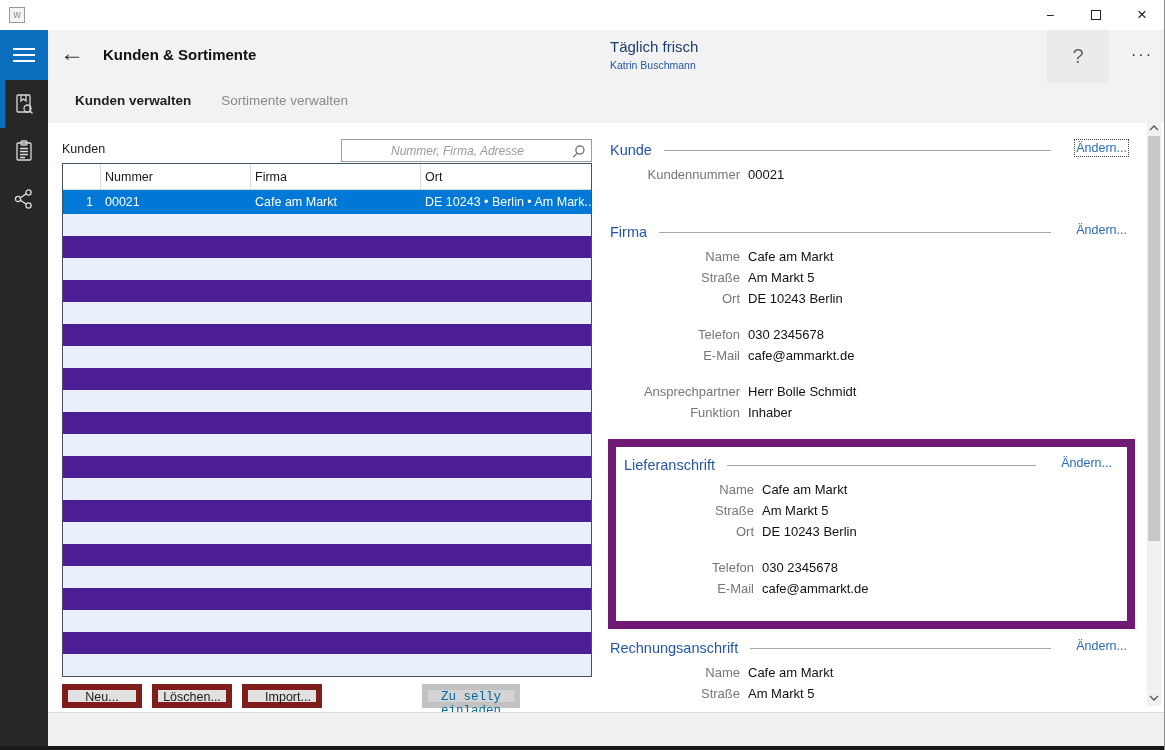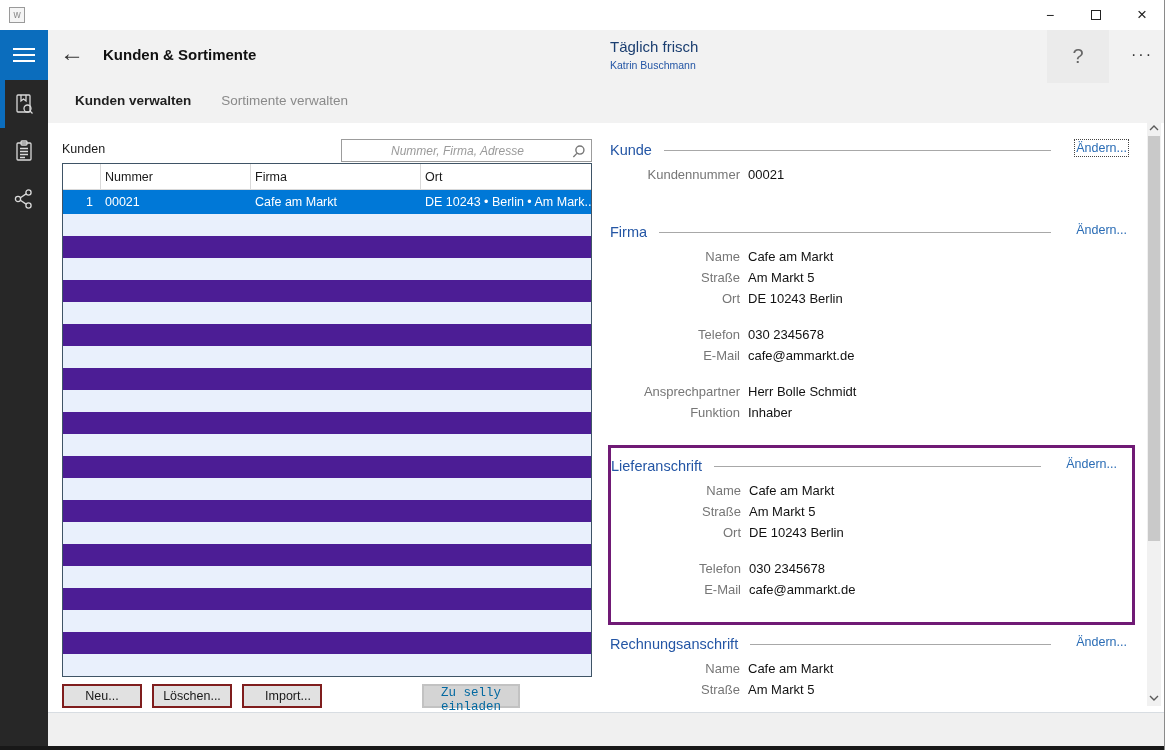--- a/index.html
+++ b/index.html
@@ -51,39 +51,39 @@
   .grid-header .hcell { font-size:12.5px; color:#1a1a1a; line-height:26px; padding-left:4px; border-right:1px solid #d9d9d9; border-bottom:1px solid #d9d9d9; overflow:hidden; }
   .grid-header .hcell:last-child { border-right:none; }
   .grid-row { display:grid; grid-template-columns:38px 150px 170px 1fr; height:24px; }
   .grid-row.selected { background:#0078d7; color:#fff; }
   .grid-row .cell { font-size:12.5px; line-height:24px; padding-left:4px; white-space:nowrap; overflow:hidden; }
   .grid-row .cell.idx { text-align:right; padding-right:8px; padding-left:0; }
   .grid-row.empty { height:22px; }
   .grid-row.empty.stripe { background:#e9f0fc; }
 
   .actions { position:absolute; left:62px; top:684px; display:flex; gap:10px; }
-  .btn { height:24px; background:#e1e1e1; border:2px solid #7f1d1d; font-size:12.5px; color:#1a1a1a; font-family:"Liberation Sans", sans-serif; padding:0 4px; }
+  .btn { height:24px; background:#e1e1e1; border:6px solid #7f1d1d; font-size:12.5px; color:#1a1a1a; font-family:"Liberation Sans", sans-serif; padding:0 4px; }
   .btn.disabled { background:#d4d4d4; border-color:#c2c2c2; color:#0369a1;font-family:Liberation Mono, monospace; }
 
   
   .details { position:absolute; left:608px; top:131px; width:527px; }
   .section { position:relative; padding-left:2px; }
   .sec-header { position:relative; display:flex; align-items:center; height:20px; padding-right:70px; }
   .sec-title { font-size:14.5px; color:#2456a5; white-space:nowrap; }
   .sec-rule { flex:1; height:1px; background:#a8a8a8; margin:0 14px 0 12px; }
   .sec-link { position:absolute; right:8px; top:1px; font-size:12.5px; color:#2a6cb5; cursor:pointer; }
   .sec-link.focused { outline:1px dotted #444; outline-offset:1px; }
   .sec-group { margin-top:4px; }
   .sec-group + .sec-group { margin-top:15px; }
   .frow { display:flex; height:21px; line-height:21px; font-size:13px; }
   .frow .flabel { width:130px; text-align:right; color:#767676; flex:none; }
   .frow .fvalue { margin-left:8px; color:#111; }
   .section.s0 { margin-top:9px; }
   .section.s1 { margin-top:37px; }
-  .section.s2 { margin-top:22px; border:3px solid #701a75; padding:8px 7px 22px 0; }
+  .section.s2 { margin-top:16px; border:8px solid #701a75; padding:8px 7px 22px 8px; }
   .section.s3 { margin-top:9px; }
 
   
   .scrollbar { position:absolute; left:1147px; top:120px; width:14px; height:586px; background:#f1f1f1; }
   .sb-arrow { position:absolute; left:0; width:14px; height:16px; display:flex; align-items:center; justify-content:center; }
   .sb-arrow svg { stroke:#5a5a5a; fill:none; stroke-width:1.4; }
   .sb-up { top:0; }
   .sb-down { bottom:0; }
   .sb-thumb { position:absolute; left:1px; top:16px; width:12px; height:405px; background:#c9c9c9; }
 

